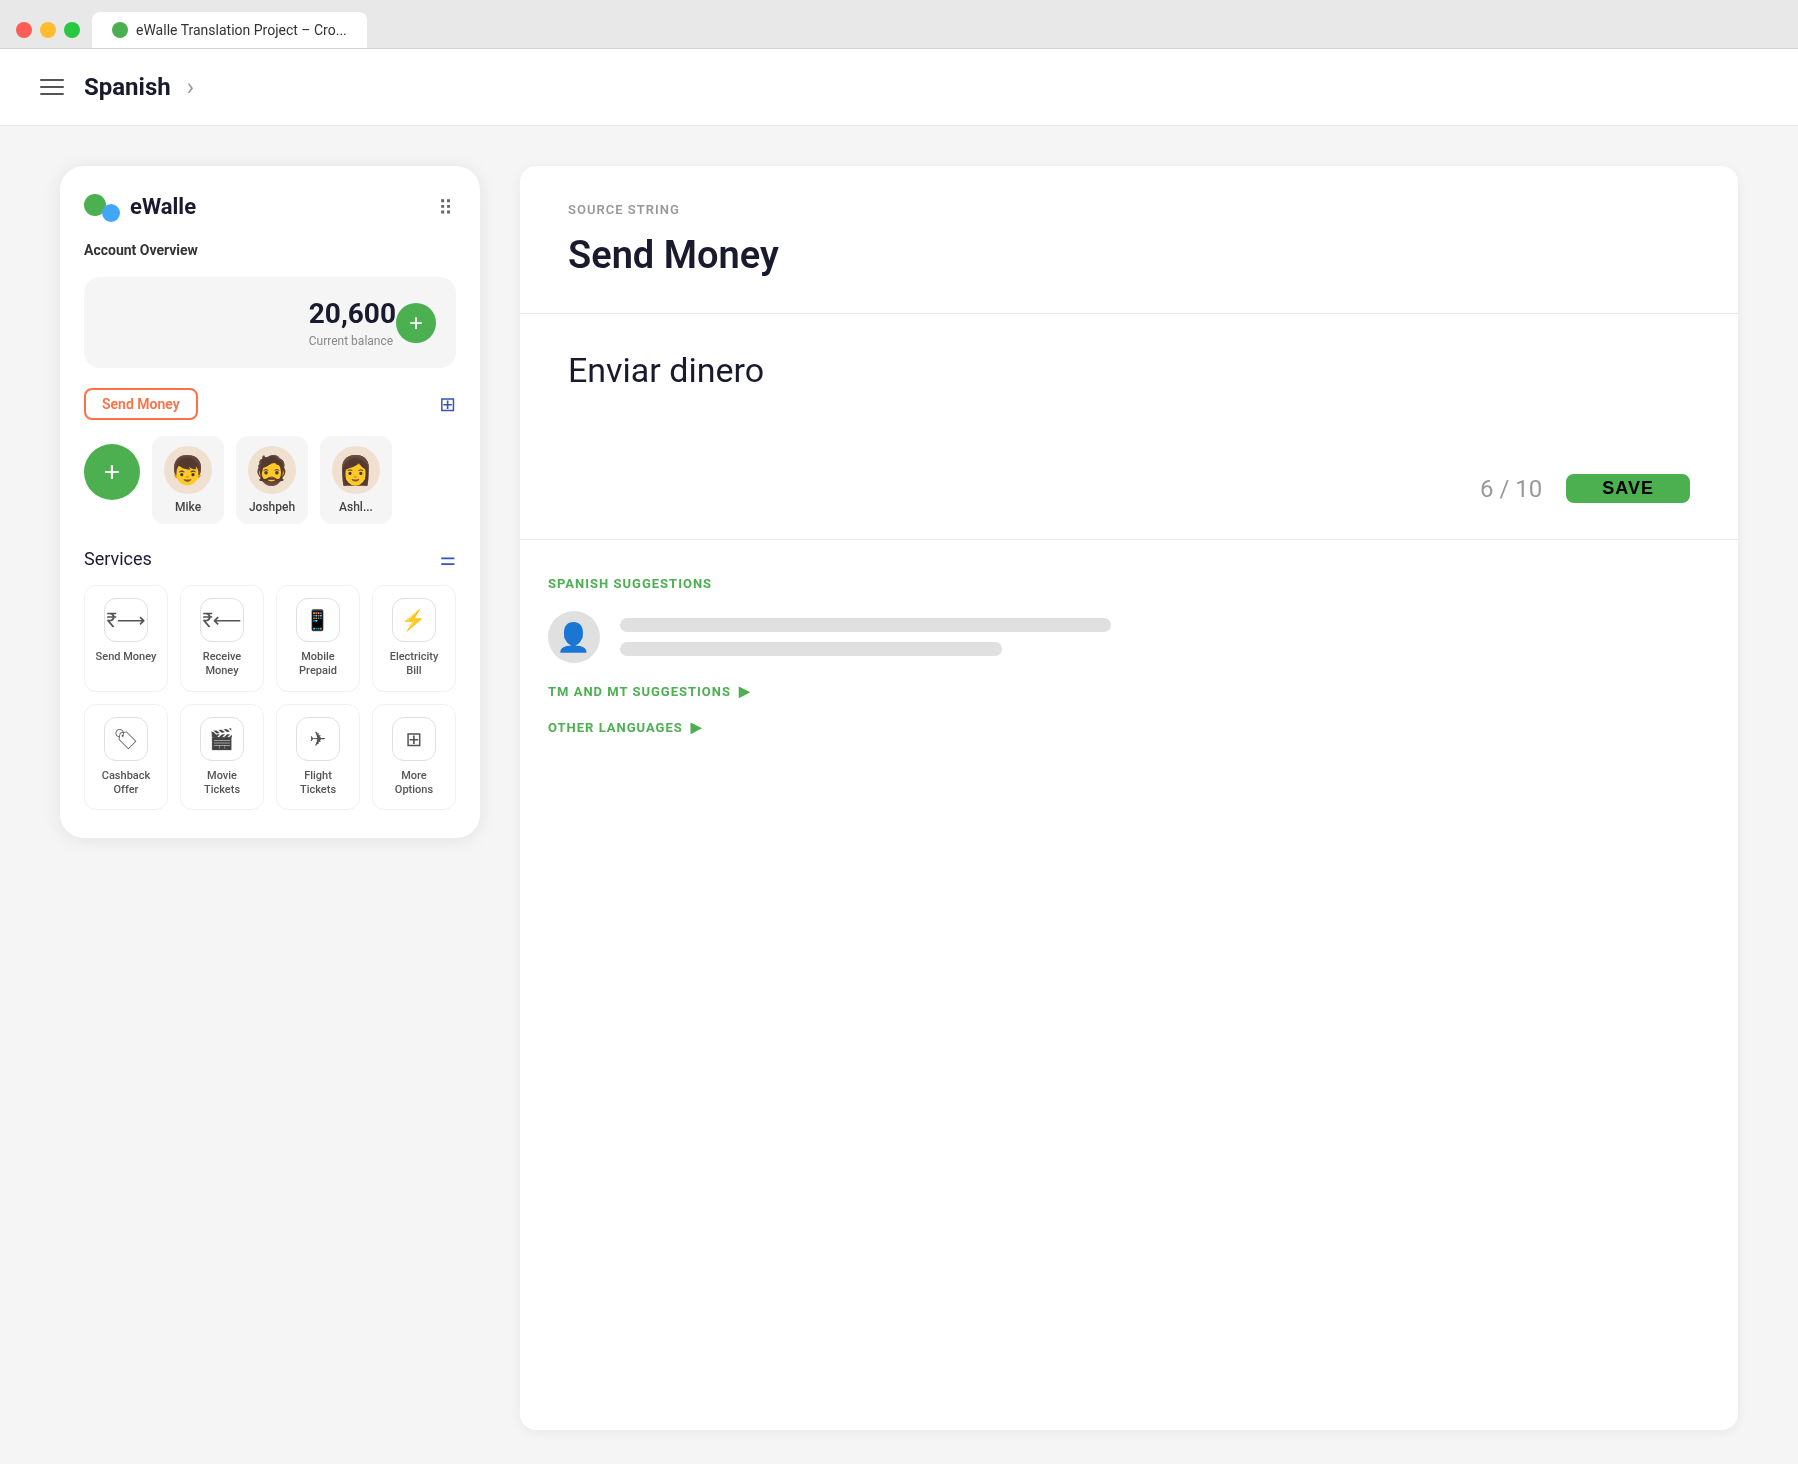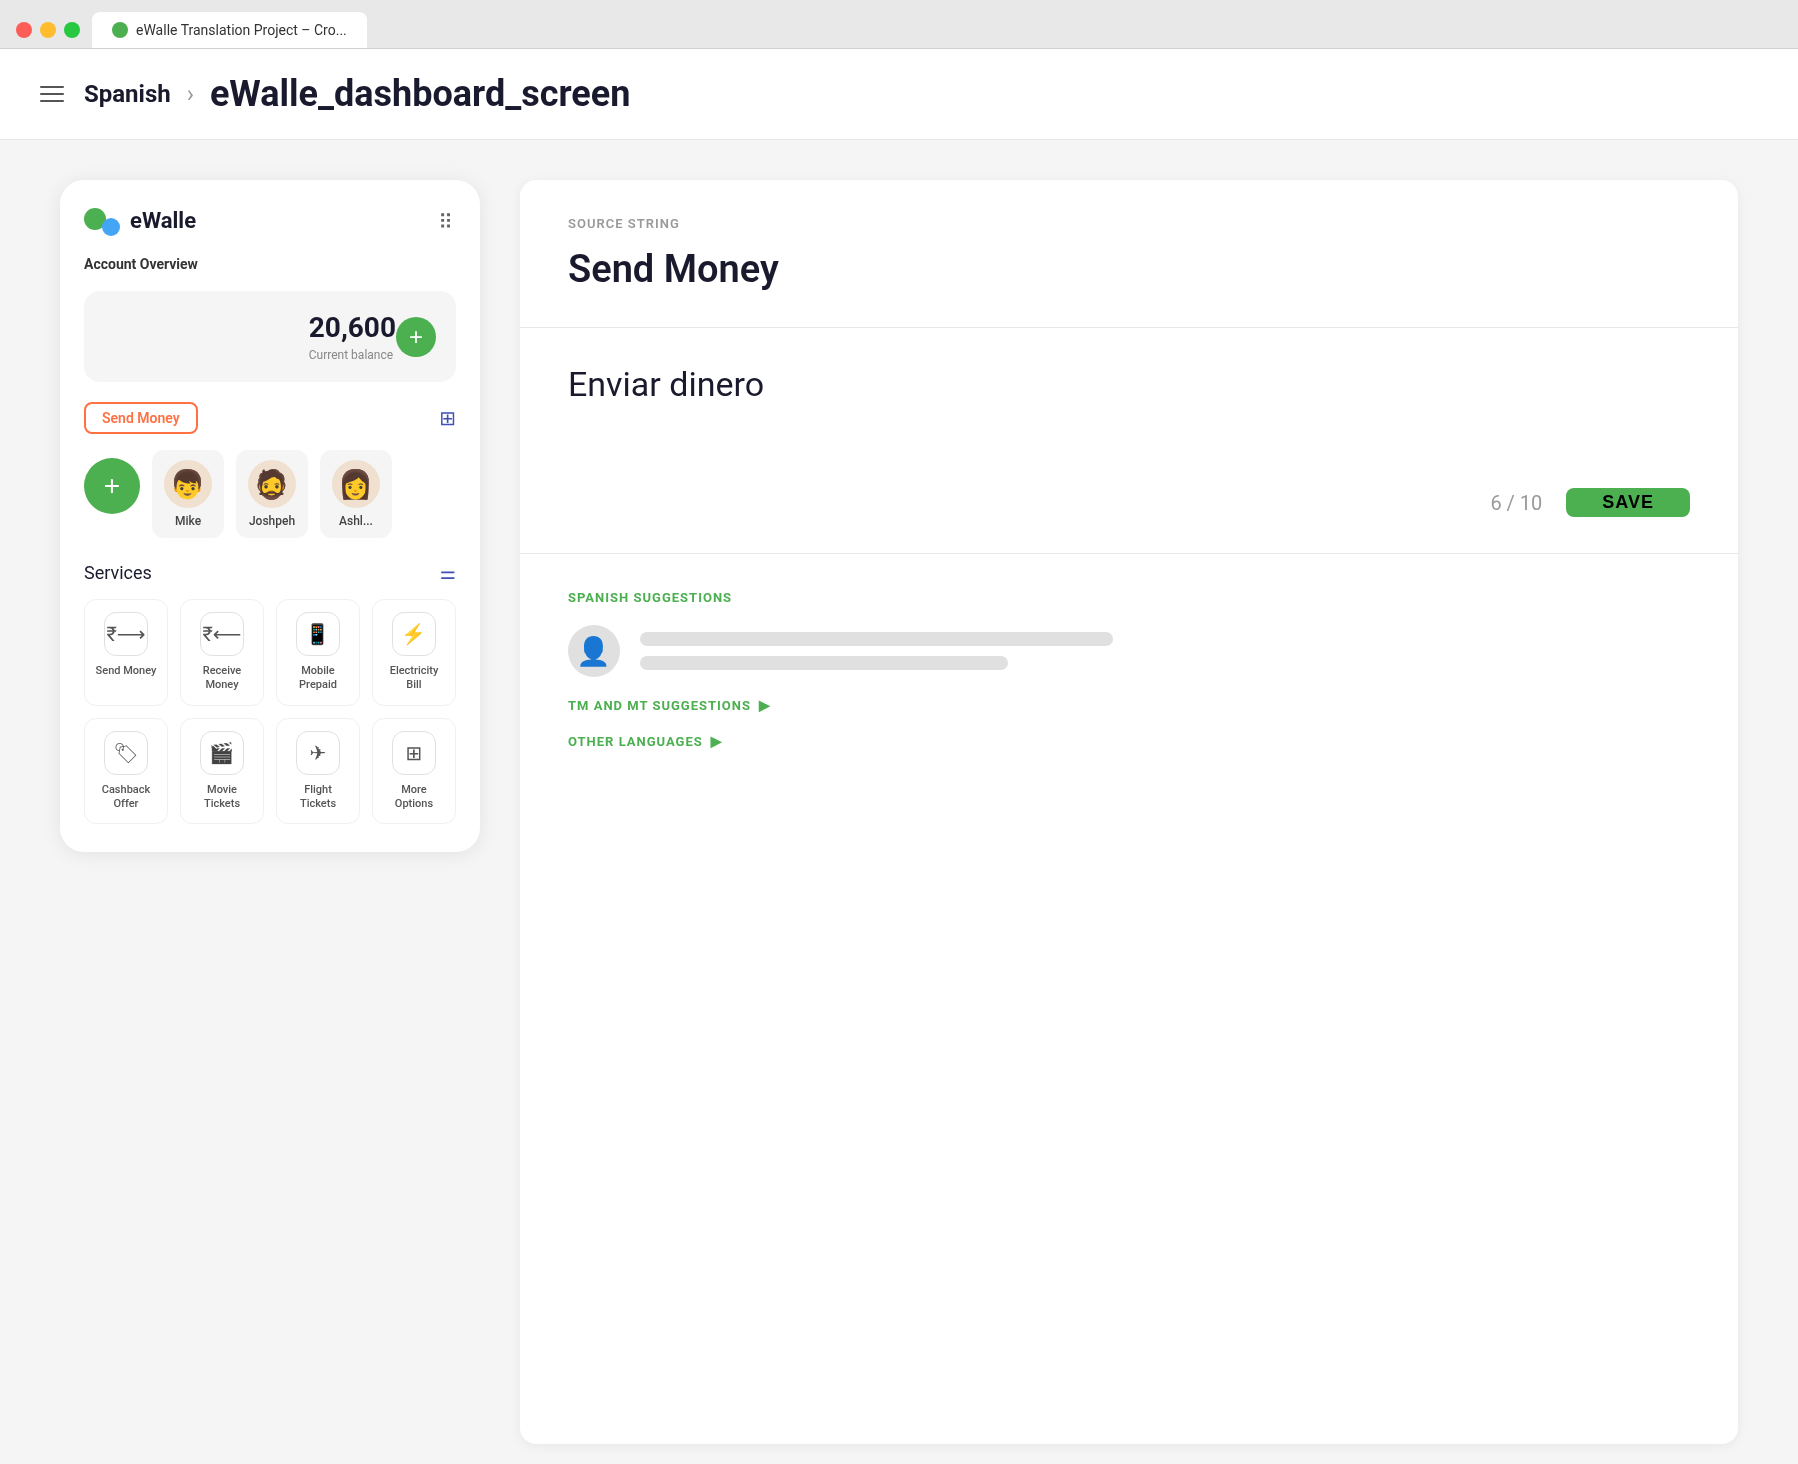--- a/index.html
+++ b/index.html
@@ -250,36 +250,36 @@
       min-height: 100px;
     }
     .translation-footer {
       display: flex;
       justify-content: flex-end;
       align-items: center;
       gap: 24px;
       padding-top: 20px;
     }
     .char-count {
-      font-size: 20px; color: #999;
+      font-size: 24px; color: #999;
     }
     .save-btn {
       background: #4caf50;
       color: #000000;
       border: none;
       border-radius: 8px;
       padding: 4px 36px;
       font-size: 18px;
       font-weight: 700;
       cursor: pointer;
       letter-spacing: 1px;
     }
 
     .suggestions-section {
-      padding: 36px 48px;
+      padding: 36px 28px;
     }
     .suggestions-label {
       font-size: 13px; font-weight: 700; color: #4caf50;
       letter-spacing: 1px; text-transform: uppercase; margin-bottom: 20px;
     }
     .suggestion-item {
       display: flex; align-items: center; gap: 20px; margin-bottom: 20px;
     }
     .suggestion-avatar {
       width: 52px; height: 52px; border-radius: 50%;
@@ -321,21 +321,20 @@
 
 <div class="top-nav">
   <div class="hamburger-icon">
     <span></span>
     <span></span>
     <span></span>
   </div>
   <nav class="nav-breadcrumb">
     <span class="nav-lang">Spanish</span>
     <span class="nav-arrow">›</span>
-    <span class="nav-screen">eWalle_dashboard_screen</span>
   </nav>
 </div>
 
 <div class="main-content">
 
   <div class="phone-panel">
     <div class="phone-mockup">
 
       <div class="phone-header">
         <div class="ewallet-brand">

